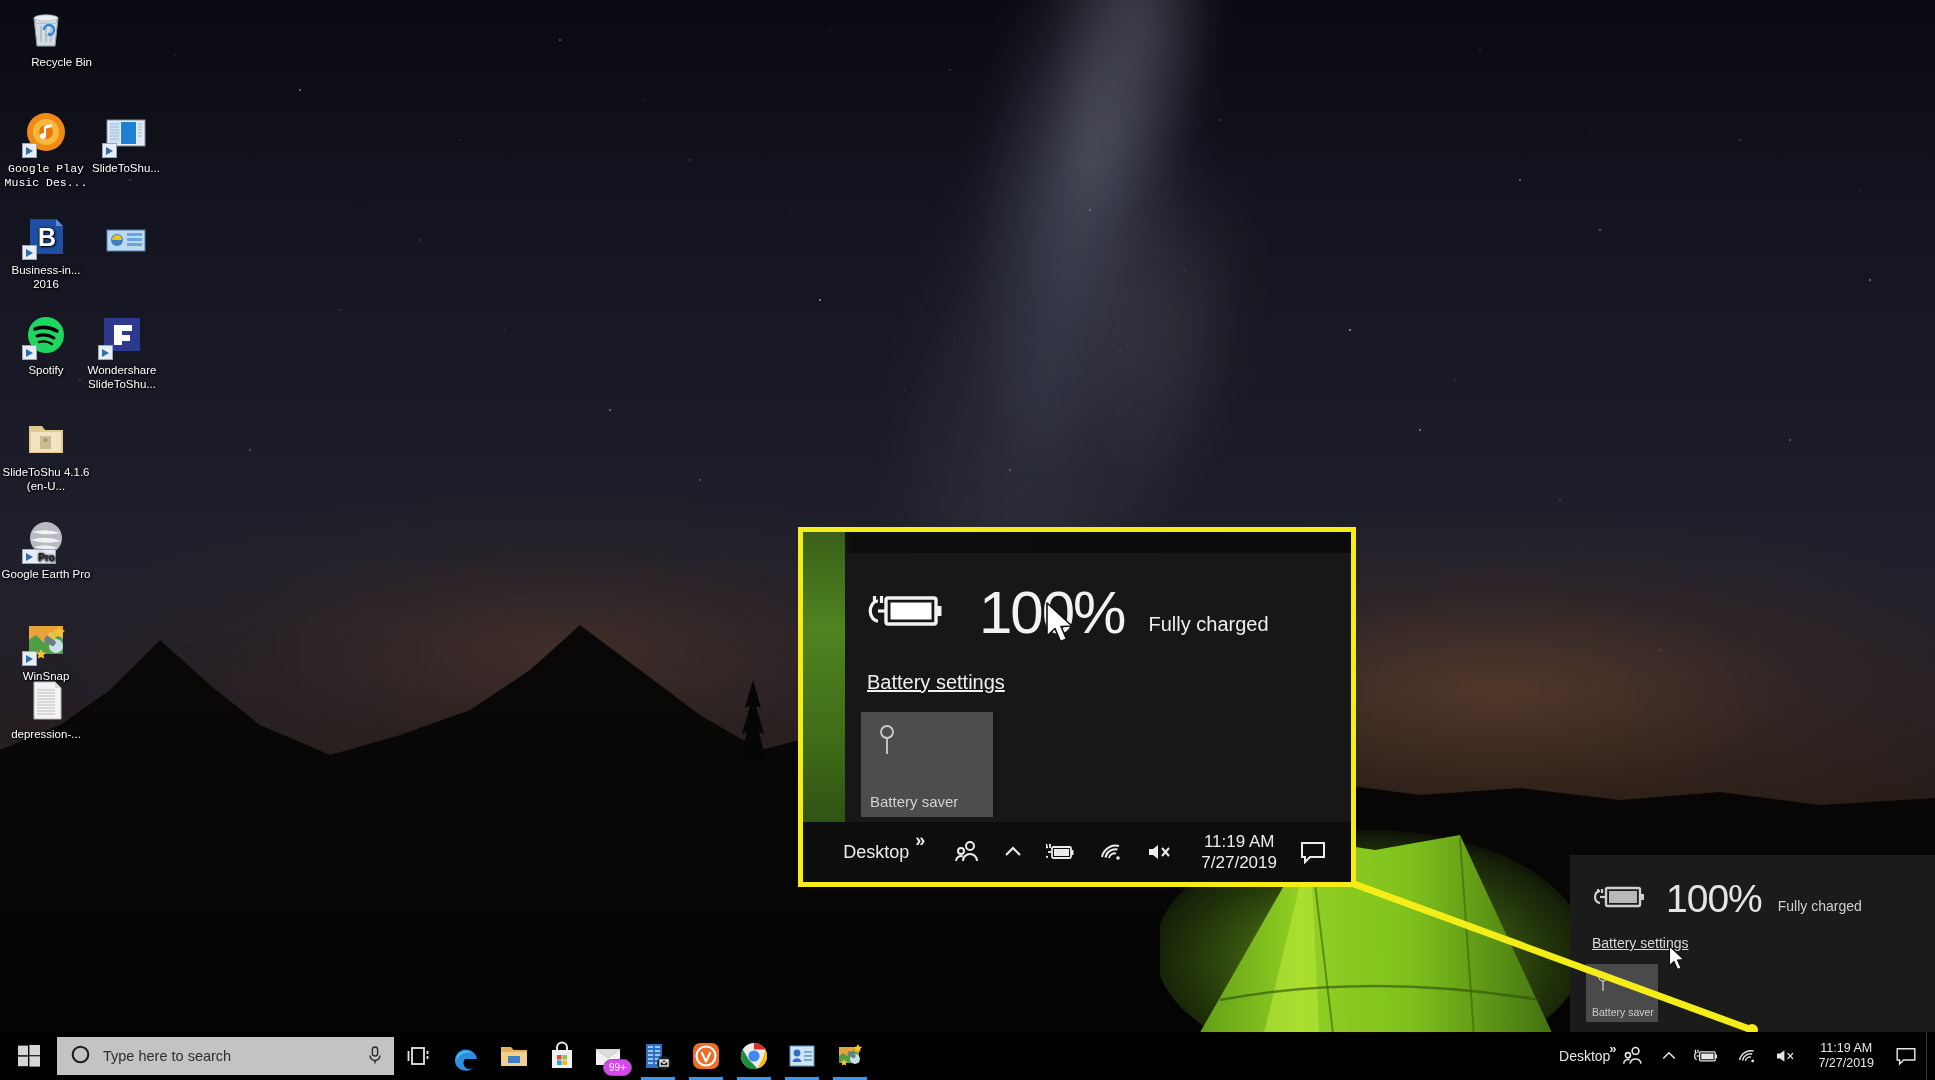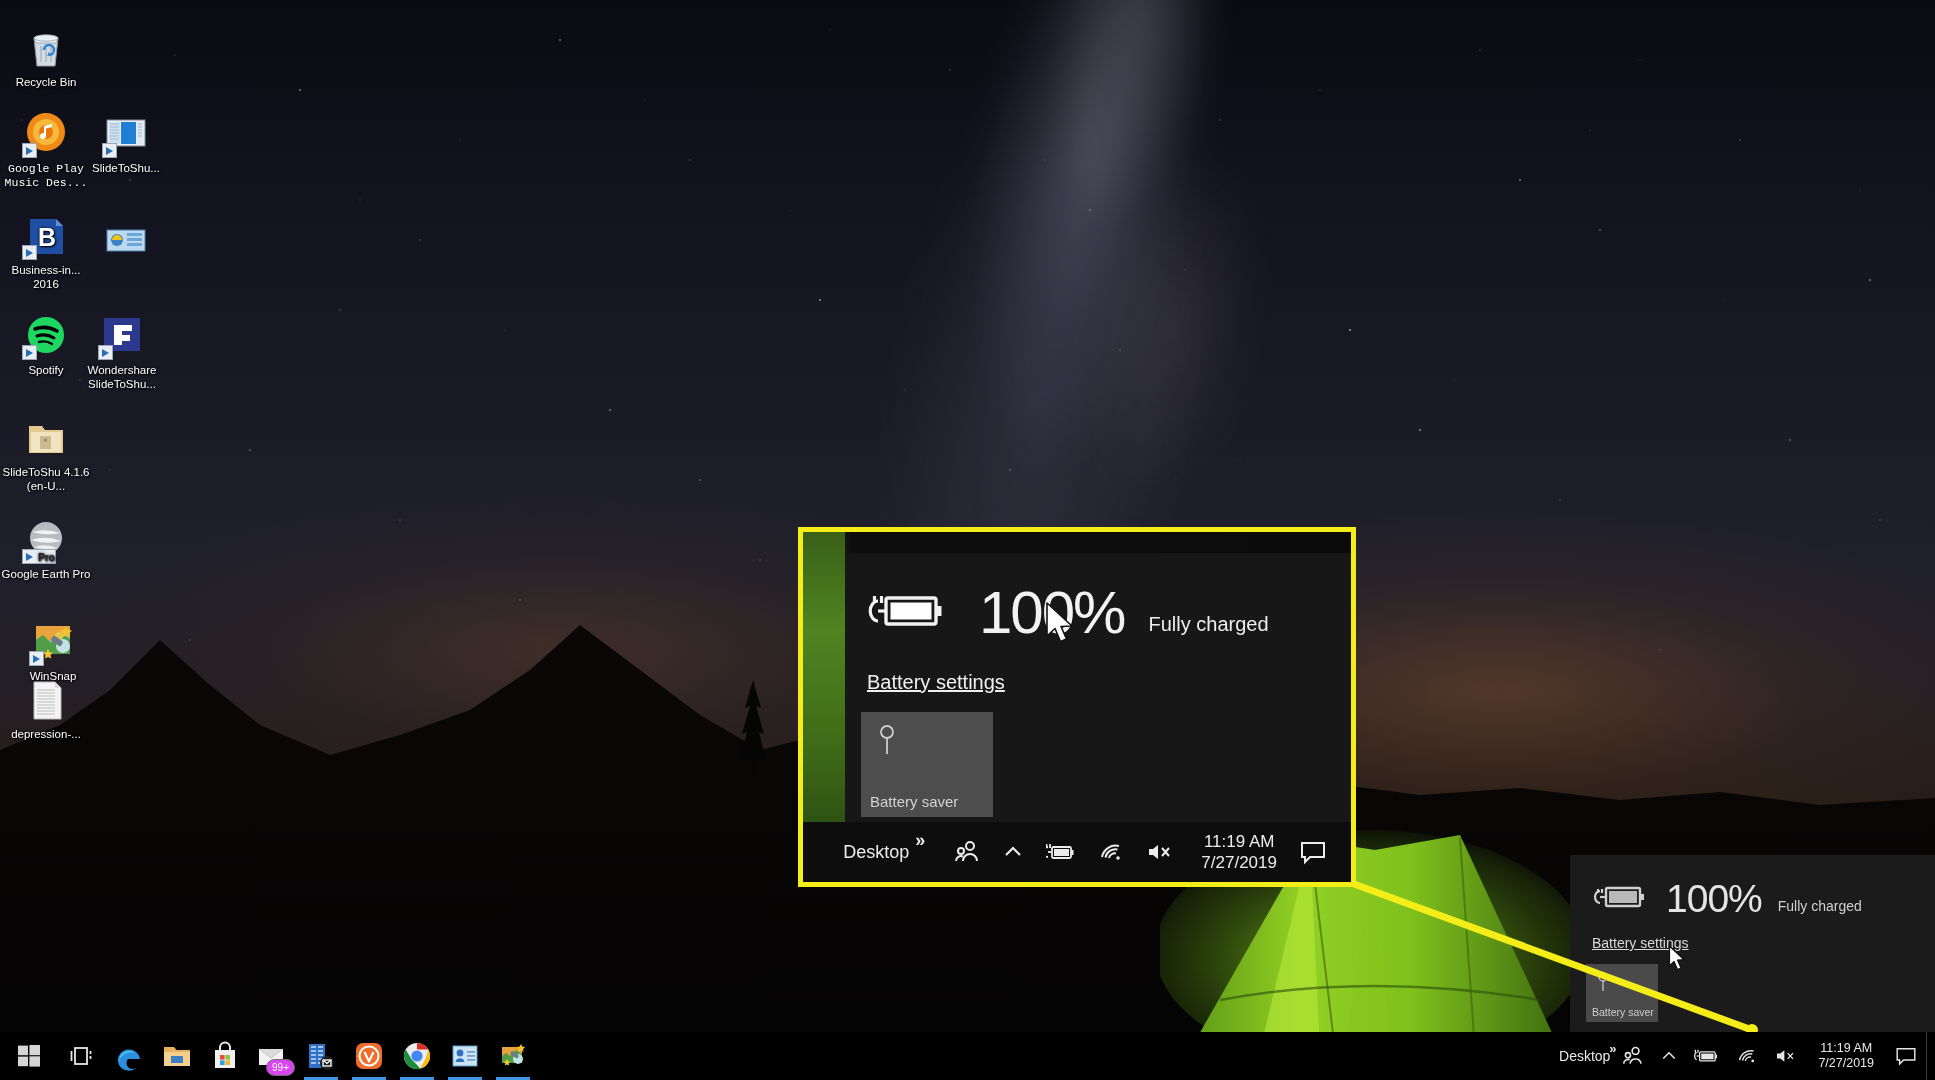--- a/index.html
+++ b/index.html
@@ -470,21 +470,21 @@
       <path d="M30,250 L150,40 L215,50 L300,35 L400,250 Z" fill="url(#tentBody)"></path>
       <path d="M150,42 L160,250 L100,250 Z" fill="#b6e637" opacity=".65"></path>
       <path d="M215,52 L230,250 L185,250 Z" fill="#86c61e" opacity=".5"></path>
       <path d="M60,200 Q210,172 380,200" stroke="#2c4c0b" stroke-width="2.5" fill="none" opacity=".6"></path>
       <path d="M150,42 L175,250" stroke="#33570c" stroke-width="2" fill="none" opacity=".55"></path>
       <path d="M300,38 L315,250" stroke="#33570c" stroke-width="2" fill="none" opacity=".5"></path>
       <rect x="0" y="238" width="420" height="22" fill="#0d1405" opacity=".7"></rect>
     </svg>
   </div>
 
-  <div class="desk-icon" style="left:0px; top:24px;">
+  <div class="desk-icon" style="left:0px; top:4px;text-align:right;">
     <div class="glyph">
       <svg viewBox="0 0 48 48" width="48" height="48">
         <path d="M12 14 L36 14 L33 42 L15 42 Z" fill="#d3dbe3" stroke="#8f9aa6" stroke-width="1"></path>
         <path d="M12 14 L36 14 L34 19 L14 19 Z" fill="#eef3f8" stroke="#8f9aa6" stroke-width=".8"></path>
         <ellipse cx="24" cy="14" rx="12" ry="3.2" fill="#e8eef4" stroke="#99a4b0" stroke-width=".8"></ellipse>
         <path d="M19 22 L19 38 M24 22 L24 38 M29 22 L29 38" stroke="#a9b4c0" stroke-width="1.4"></path>
         <path d="M22 26 a5 5 0 1 1 5 5" stroke="#2a86d8" stroke-width="2.4" fill="none"></path>
         <path d="M27 28 l2 3 l-4 1 z" fill="#2a86d8"></path>
       </svg>
     </div>
@@ -588,21 +588,21 @@
         <path d="M10 16 Q24 12 38 17 Q24 20 10 16 Z" fill="#f2f3f4"></path>
         <path d="M9 24 Q24 19 39 25 Q24 29 9 24 Z" fill="#f2f3f4"></path>
         <path d="M12 31 Q24 27 36 32 Q24 35 12 31 Z" fill="#eceeef"></path>
       </svg>
       <span class="shortcut-arrow" style="width:34px;"></span>
       <span style="position:absolute;left:16px;bottom:0px;font-size:10px;color:#1e1e1e;font-weight:bold;margin-top:36px;">Pro</span>
     </div>
     <span class="label">Google Earth Pro</span>
   </div>
 
-  <div class="desk-icon" style="left:0px; top:618px;padding-left:7px;">
+  <div class="desk-icon" style="left:0px; top:618px;">
     <div class="glyph">
       <svg viewBox="0 0 48 48" width="48" height="48">
         <rect x="7" y="8" width="34" height="28" fill="#7fb6e0"></rect>
         <path d="M7 8 H41 V20 L30 14 L20 24 L12 18 L7 22 Z" fill="#e8a33d"></path>
         <path d="M7 22 L14 17 L22 25 L31 15 L41 21 V36 H7 Z" fill="#4f9e45"></path>
         <circle cx="30" cy="18" r="4" fill="#e6c64a"></circle>
         <circle cx="34" cy="28" r="7" fill="#cfe9f7" opacity=".9"></circle>
         <rect x="22" y="20" width="12" height="6" rx="2" fill="#6f7b86" transform="rotate(35 28 23)"></rect>
         <path d="M37 8 l2 4 l4 .6 l-3 2.8 l.8 4.2 l-3.8 -2 l-3.8 2 l.8 -4.2 l-3 -2.8 l4 -.6 Z" fill="#f4c430"></path>
         <path d="M19 31 l1.6 3.2 l3.4 .5 l-2.5 2.4 l.6 3.5 l-3.1 -1.6 l-3.1 1.6 l.6 -3.5 l-2.5 -2.4 l3.4 -.5 Z" fill="#f4c430"></path>
@@ -758,20 +758,35 @@
 
     <div id="start-button">
       <svg width="22" height="22" viewBox="0 0 22 22">
         <rect x="0" y="0.6" width="10" height="9.6" fill="#d6d6d6"></rect>
         <rect x="11.4" y="0" width="10.6" height="10.2" fill="#d6d6d6"></rect>
         <rect x="0" y="11.6" width="10" height="9.6" fill="#d6d6d6"></rect>
         <rect x="11.4" y="11.3" width="10.6" height="10.3" fill="#d6d6d6"></rect>
       </svg>
     </div>
 
+    <div id="search-box">
+      <span>
+        <svg width="19" height="19" viewBox="0 0 19 19">
+          <circle cx="9.5" cy="9.5" r="7.8" fill="none" stroke="#1f1f1f" stroke-width="2.1"></circle>
+        </svg>
+      </span>
+      <span class="sb-text">Type here to search</span>
+      <span>
+        <svg width="18" height="20" viewBox="0 0 18 20">
+          <rect x="6.4" y="2" width="5.2" height="9" rx="2.6" fill="none" stroke="#2c2c2c" stroke-width="1.4"></rect>
+          <path d="M4 10.5 a5 5 0 0 0 10 0" fill="none" stroke="#2c2c2c" stroke-width="1.4"></path>
+          <path d="M9 15.5 V18.5" stroke="#2c2c2c" stroke-width="1.4"></path>
+        </svg>
+      </span>
+    </div>
 
     <div class="tb-icon">
       <svg width="26" height="22" viewBox="0 0 26 22">
         <rect x="7" y="3" width="12" height="16" fill="none" stroke="#e6e6e6" stroke-width="1.8"></rect>
         <path d="M3.5 6 V16" stroke="#e6e6e6" stroke-width="1.8"></path>
         <path d="M22.5 6 V16" stroke="#e6e6e6" stroke-width="1.8" stroke-dasharray="3 2"></path>
       </svg>
     </div>
 
     <div class="tb-icon">

